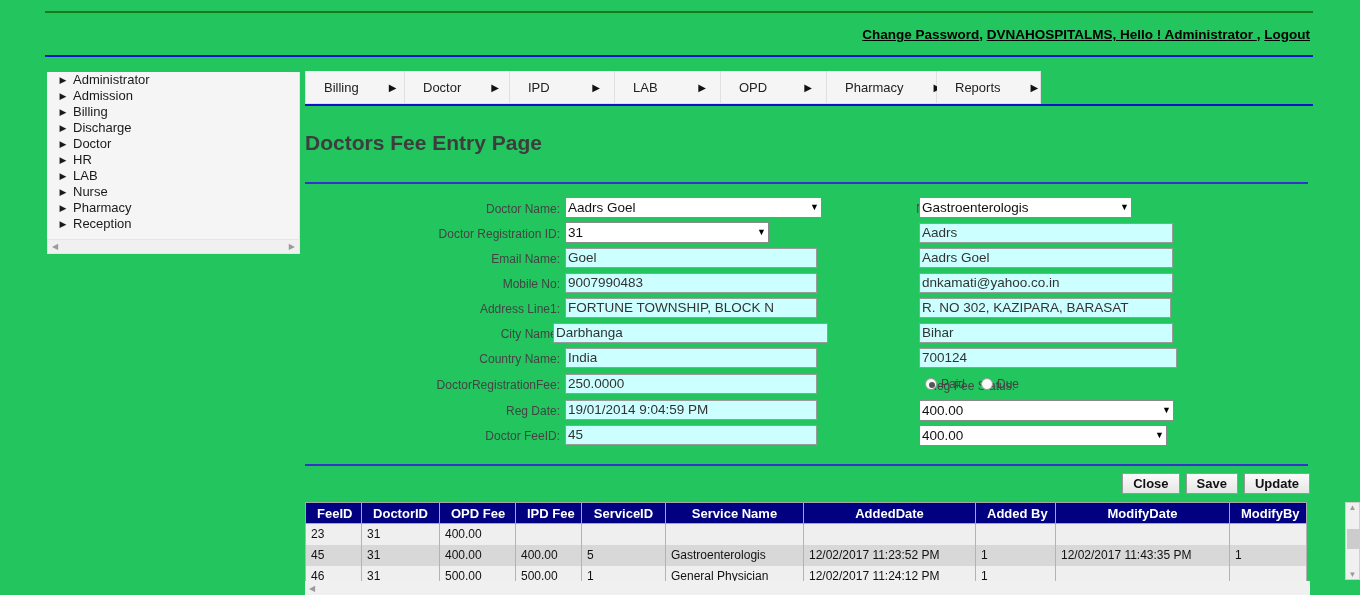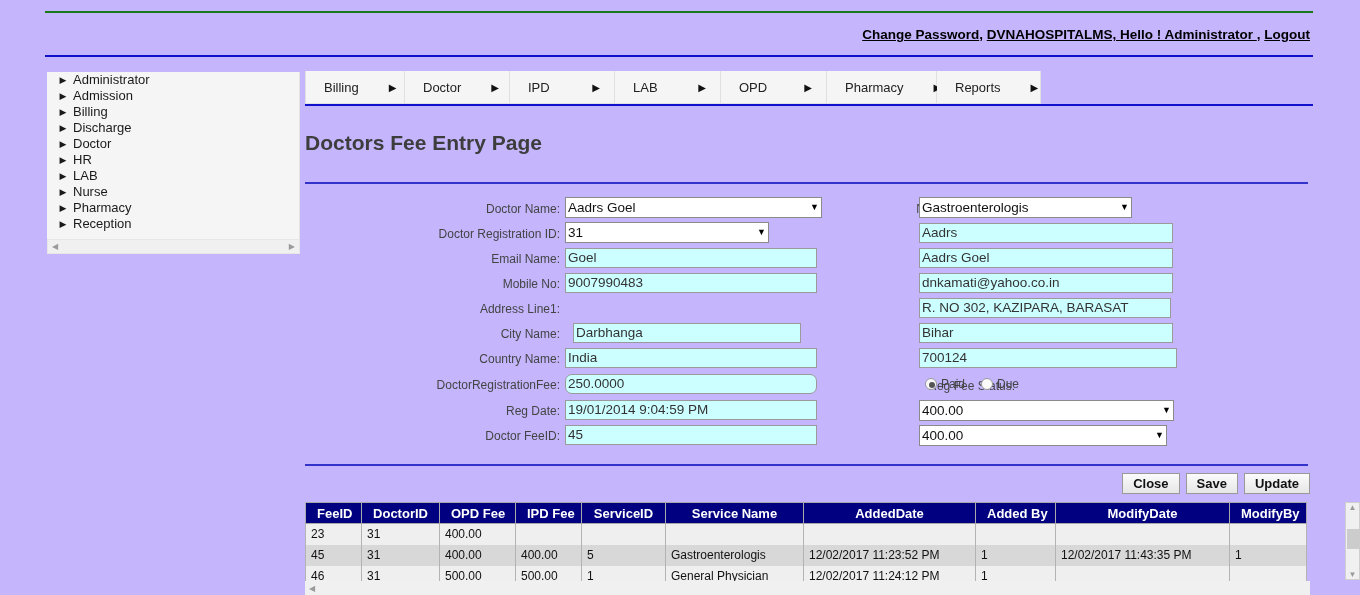--- a/index.html
+++ b/index.html
@@ -3,21 +3,21 @@
 <meta charset="utf-8">
 <style>
   * { box-sizing: border-box; }
   html, body {
     margin: 0; padding: 0;
     width: 1360px; height: 595px;
     background: #f5f5f5;
     font-family: "Liberation Sans", sans-serif;
     overflow: hidden;
   }
-  .page { position: relative; width: 1360px; height: 595px; background: #c4b5fd; }
+  .page { position: relative; width: 1360px; height: 595px; background: #22c55e; }
 
   
   .rule-green {
     position: absolute; left: 45px; top: 11px; width: 1268px; height: 0;
     border-top: 2px solid #1a7a1a;
   }
   .rule-blue-top {
     position: absolute; left: 45px; top: 55px; width: 1268px; height: 0;
     border-top: 2px solid #1111cc;
   }
@@ -309,41 +309,42 @@
 
     <div class="frow lcol">
       <span class="flabel" style="top:3px;">Mobile No:</span>
       <div class="finput" style="left:260px; top:2px; width:252px;">9007990483</div>
       <span class="flabel" style="left:510px; width:200px; top:3px;">Email ID:</span>
       <div class="finput" style="left:614px; top:2px; width:254px;">dnkamati@yahoo.co.in</div>
     </div>
 
     <div class="frow lcol">
       <span class="flabel" style="top:3px;">Address Line1:</span>
+      <div class="finput" style="left:260px; top:2px; width:252px;">FORTUNE TOWNSHIP, BLOCK N</div>
       <span class="flabel" style="left:510px; width:200px; top:3px;">Address Line2:</span>
       <div class="finput" style="left:614px; top:2px; width:252px;">R. NO 302, KAZIPARA, BARASAT</div>
     </div>
 
     <div class="frow lcol">
       <span class="flabel" style="top:3px;">City Name:</span>
-      <div class="finput" style="left:268px; top:2px; width:228px;">Darbhanga</div>
+      <div class="finput" style="left:248px; top:2px; width:275px;">Darbhanga</div>
       <span class="flabel" style="left:510px; width:200px; top:3px;">State Name:</span>
       <div class="finput" style="left:614px; top:2px; width:254px;">Bihar</div>
     </div>
 
     <div class="frow lcol">
       <span class="flabel" style="top:3px;">Country Name:</span>
       <div class="finput" style="left:260px; top:2px; width:252px;">India</div>
       <span class="flabel" style="left:510px; width:200px; top:3px;">Address PIN:</span>
       <div class="finput" style="left:614px; top:2px; width:258px;">700124</div>
     </div>
 
     <div class="frow lcol" style="height:26px;">
       <span class="flabel" style="top:4px;">DoctorRegistrationFee:</span>
-      <div class="finput" style="left:260px; top:3px; width:252px;border-radius:7px;">250.0000</div>
+      <div class="finput" style="left:260px; top:3px; width:252px;">250.0000</div>
       <span class="flabel" style="left:510px; width:200px; top:5px;">Reg Fee Status:</span>
       <div class="radio-wrap" style="left:620px; top:3px;justify-content:space-between;">
         <span class="radio on"></span>
         <span class="radio-label">Paid</span>
         <span class="radio"></span>
         <span class="radio-label">Due</span>
       </div>
     </div>
 
     <div class="frow lcol">

